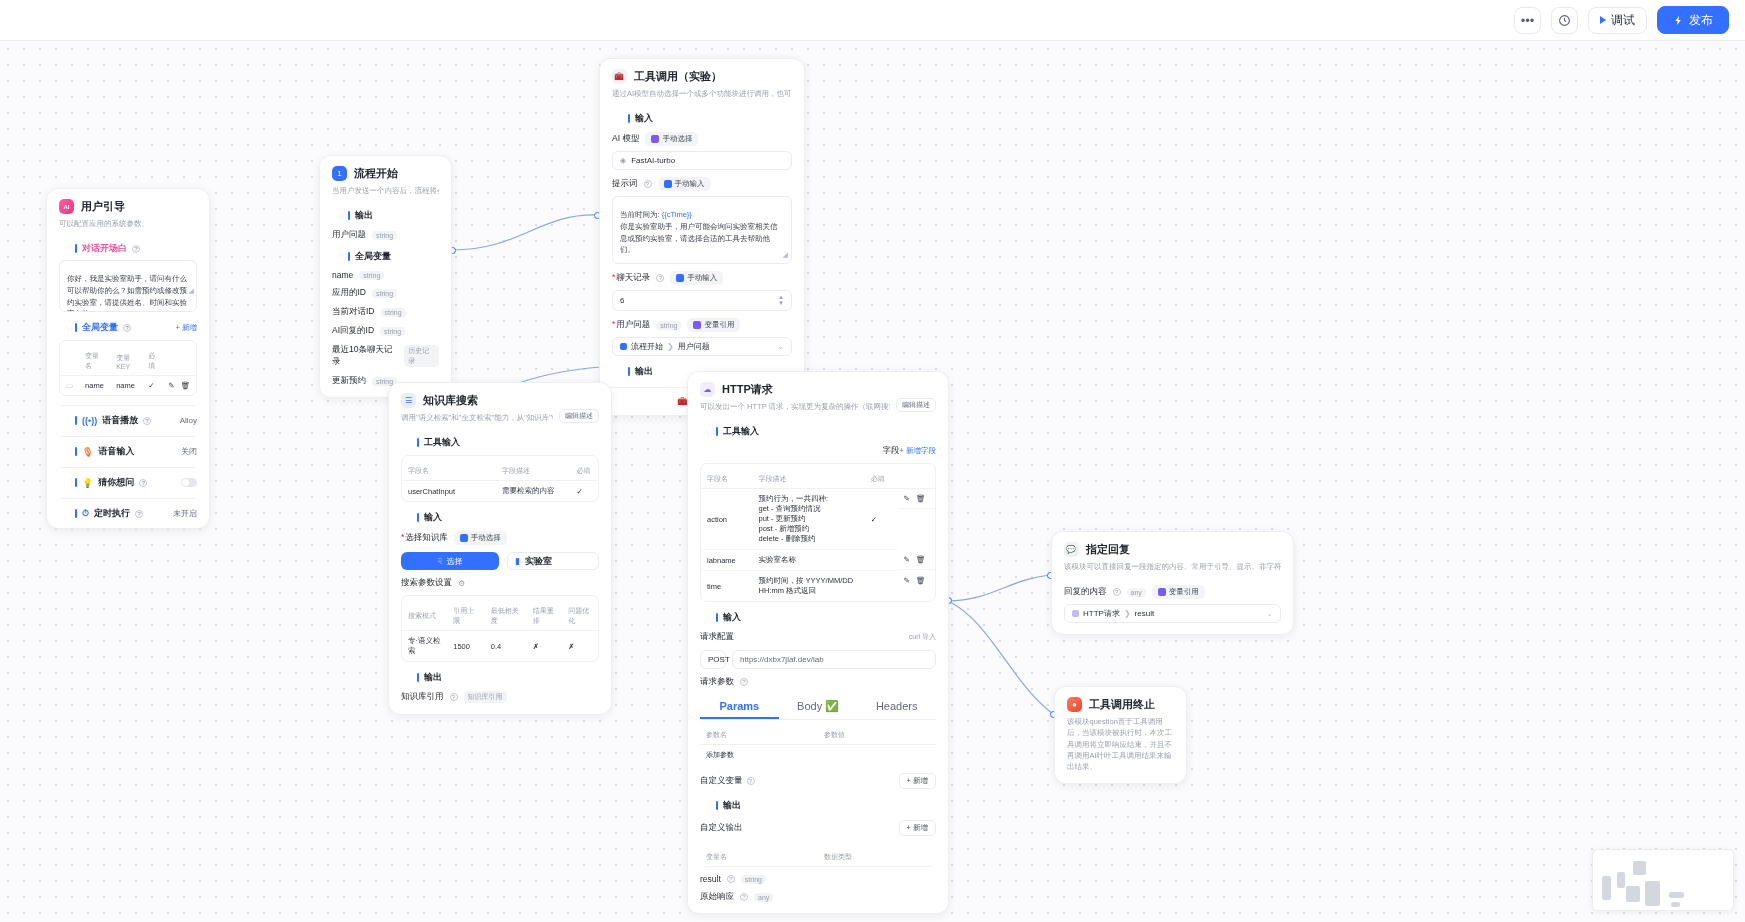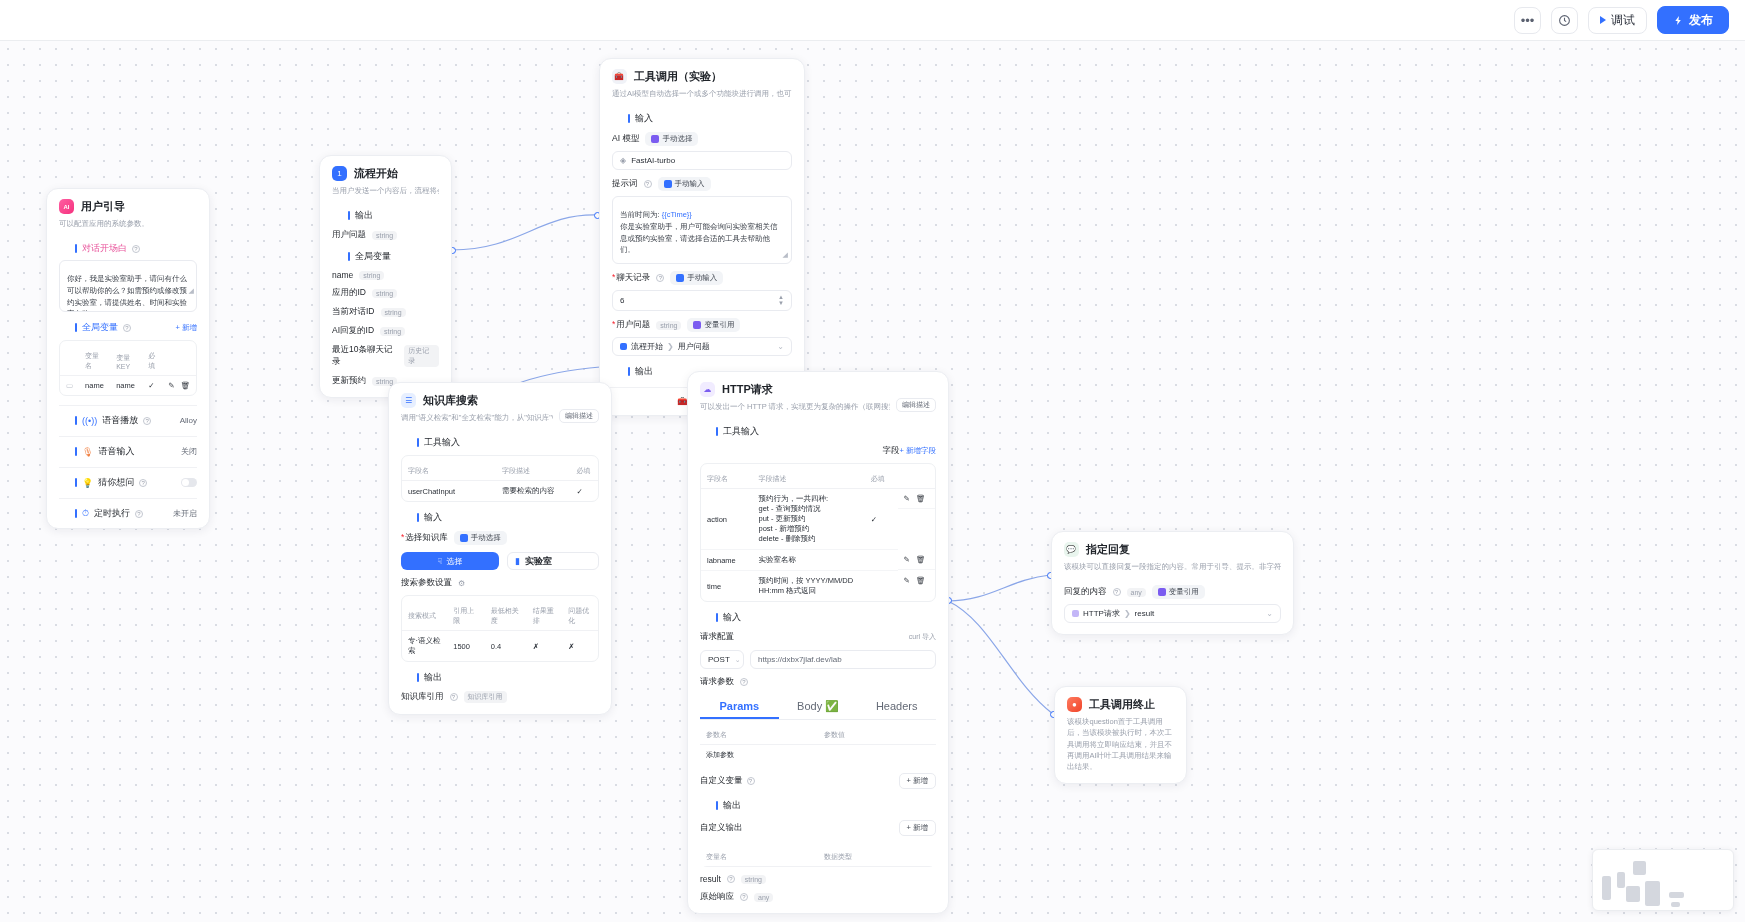--- a/index.html
+++ b/index.html
@@ -24,21 +24,21 @@
     display: flex; align-items: center; justify-content: center;
     color: #5b6170; font-size: 13px; cursor: pointer;
   }
   .tb-btn {
     height: 27px; border-radius: 8px; border: 1px solid #e7e9ee;
     background: #fff; display: flex; align-items: center; gap: 5px;
     padding: 0 11px; font-size: 12px; color: #2a2f3a; cursor: pointer;
   }
   .tb-btn.primary {
     background: #3370ff; border-color: #3370ff; color: #fff;
-    padding: 0 15px; font-weight: bold; height: 28px;
+    padding: 0 15px; font-weight: normal; height: 28px;
   }
   .tri {
     width: 0; height: 0; border-left: 6px solid #3370ff;
     border-top: 4px solid transparent; border-bottom: 4px solid transparent;
   }
 
   
   .canvas {
     position: absolute; left: 0; top: 41px; width: 1745px; height: 881px;
     background-color: #fbfbfd;
@@ -67,21 +67,21 @@
   .ic.blue { background: #3370ff; }
   .ic.brown { background: #f0f2f7; color:#8b6b3e; }
   .ic.lblue { background: #e7efff; color:#3370ff; }
   .ic.purple { background: #f1ecff; color: #7b5cf0; }
   .ic.green { background: #e9f5ee; color: #2fa96a; }
   .ic.red { background: linear-gradient(135deg,#ff7b5f,#f0452b); }
   .node-desc { font-size: 7.5px; color: #9aa0ac; line-height: 1.5; margin-top: 4px; }
 
   .sec { padding: 0 12px; margin-top: 9px; }
   .sec-title {
-    font-size: 9px; font-weight: normal; color: #1f2329;
+    font-size: 9px; font-weight: bold; color: #1f2329;
     display: flex; align-items: center; gap: 5px; padding-left: 16px;
   }
   .sec-title::before {
     content: ""; width: 2px; height: 9px; background: #3370ff; border-radius: 2px;
     display: inline-block;
   }
   .row { display: flex; align-items: center; gap: 6px; margin-top: 7px; }
   .lbl { font-size: 8.5px; color: #1f2329; }
   .lbl.req::before { content: "*"; color: #f5222d; margin-right: 1px; }
   .muted { color: #9aa0ac; }
@@ -600,21 +600,21 @@
           </table>
       </div>
     </div>
     <div class="sec">
       <div class="sec-title">输入</div>
       <div style="display:flex;justify-content:space-between;align-items:center;margin-top:7px">
         <span class="lbl">请求配置</span>
         <span class="gray-link">curl 导入</span>
       </div>
       <div class="row" style="gap:6px">
-        <div class="field" style="width:44px;justify-content:space-between;margin-top:0">
+        <div class="field" style="width:26px;justify-content:space-between;margin-top:0">
           <span>POST</span>
           <span style="color:#b8bdc7;font-size:7px">⌄</span>
         </div>
         <div class="field" style="flex:1;margin-top:0;color:#646a76">https://dxbx7jlaf.dev/lab</div>
       </div>
       <div class="row">
         <span class="lbl">请求参数</span>
         <span class="qm">?</span>
       </div>
       <div class="tabs">

